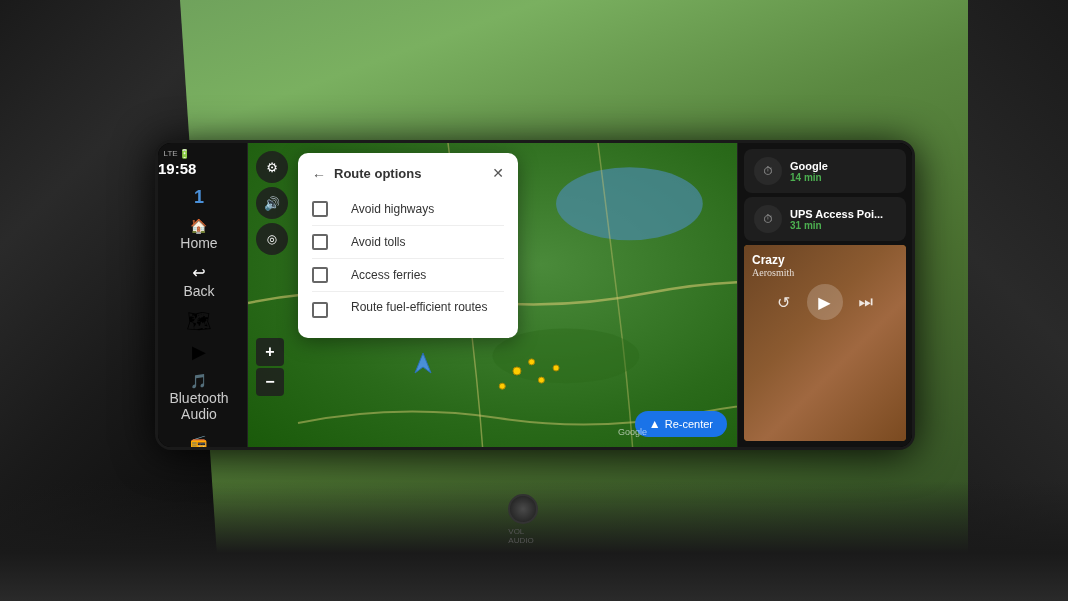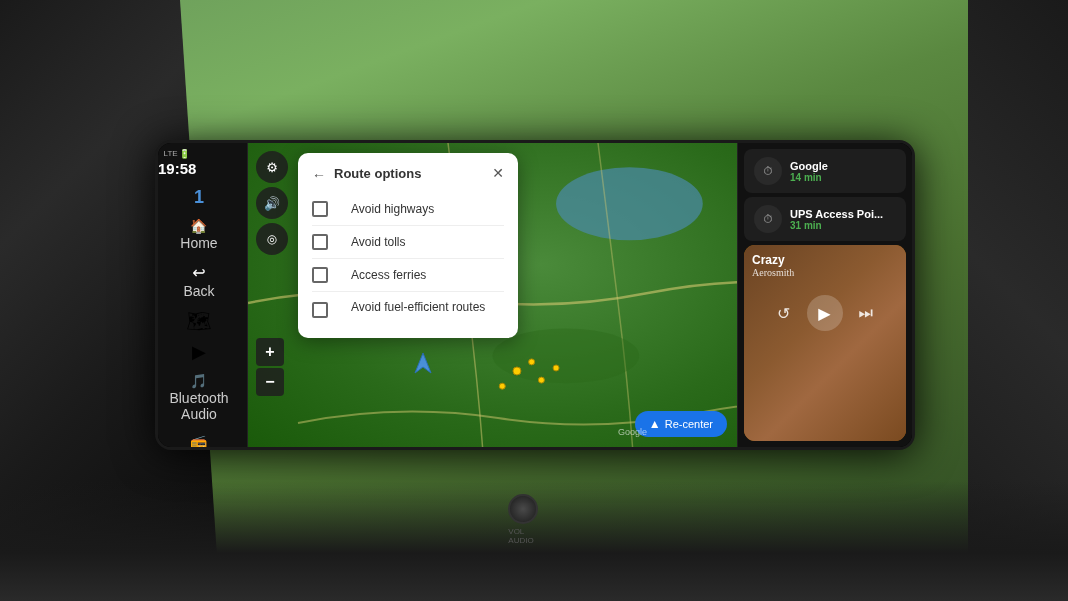--- a/index.html
+++ b/index.html
@@ -321,25 +321,25 @@
     }
     .place-time {
       font-size: 10px;
       color: #4caf50;
       font-weight: 600;
     }
 
     
     .music-card {
       background: #a16207;
-      border-radius: 11px;
+      border-radius: 4px;
       padding: 8px;
       display: flex;
       flex-direction: column;
-      gap: 17px;
+      gap: 6px;
       cursor: pointer;
       flex: 1;
       position: relative;
       overflow: hidden;
     }
     .music-card-bg {
       position: absolute;
       inset: 0;
       background: linear-gradient(135deg, #6b4423 0%, #8b5a30 40%, #a06840 60%, #7a4a20 100%);
     }
@@ -512,21 +512,21 @@
         <span class="route-option-label">Avoid tolls</span>
       </div>
 
       <div class="route-option-item">
         <div class="route-checkbox"></div>
         <span class="route-option-label">Access ferries</span>
       </div>
 
       <div class="route-option-item two-line">
         <div class="route-checkbox"></div>
-        <span class="route-option-label">Avoid fuel-efficient routes</span>
+        <span class="route-option-label">Route fuel-efficient routes</span>
       </div>
     </div>
   </div>
 
   <div class="right-panel">
 
     <div class="place-card">
       <div class="place-icon">
         <span style="font-size:12px;">⏱</span>
       </div>

